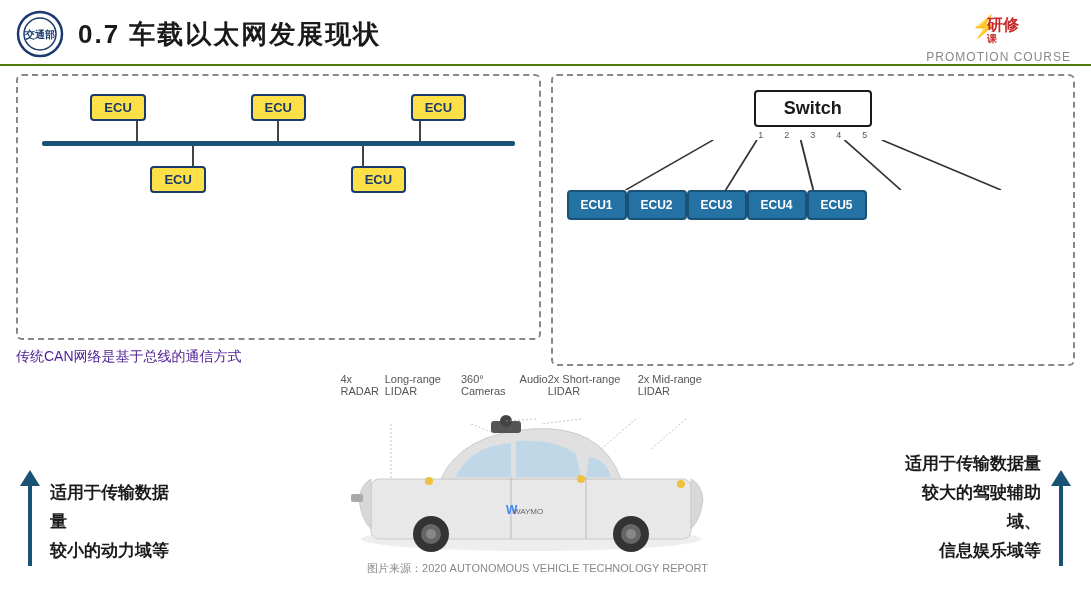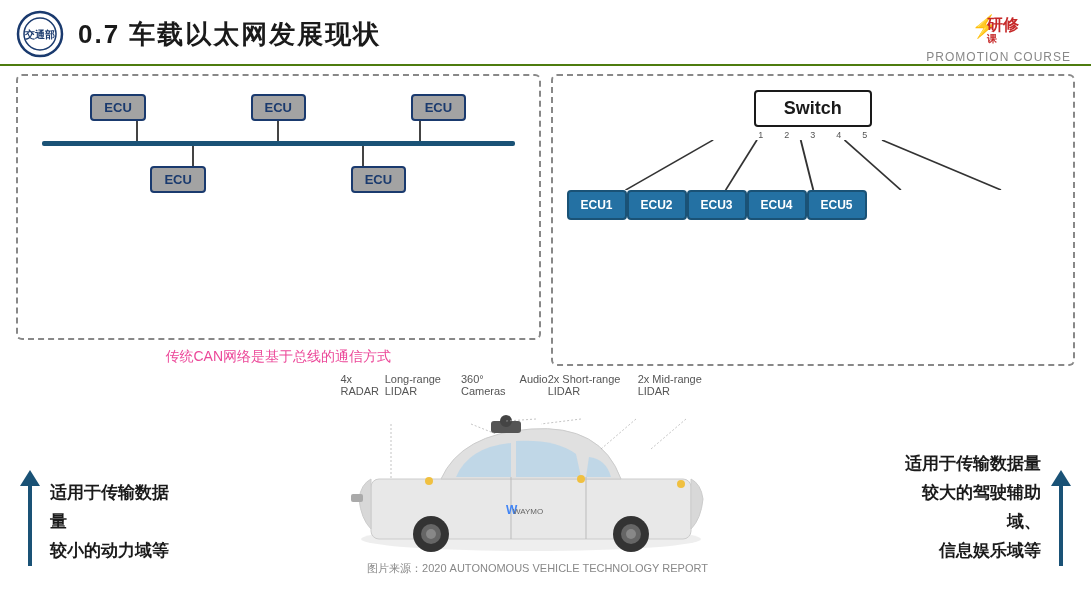--- a/index.html
+++ b/index.html
@@ -53,21 +53,21 @@
     .ecu-box {
       display: inline-flex;
       align-items: center;
       justify-content: center;
       border: 2px solid #1a3a6e;
       border-radius: 4px;
       padding: 4px 12px;
       font-size: 13px;
       font-weight: bold;
       color: #1a3a6e;
-      background: #a3a3a3;
+      background: #fde047;
       min-width: 52px;
     }
 
     .ecu-box-blue {
       display: inline-flex;
       align-items: center;
       justify-content: center;
       border: 2px solid #1a5276;
       border-radius: 4px;
       padding: 6px 10px;
@@ -89,22 +89,21 @@
       font-size: 18px;
       font-weight: bold;
       color: #1a1a1a;
       background: #fff;
       min-width: 100px;
     }
 
     
     .diagram-caption {
       font-size: 14px;
-      color: #ec4899;
-      text-align: center;
+      color: #4c1d95;
       margin-top: 8px;
       font-weight: 500;
     }
 
     
     .bottom-section {
       display: flex;
       flex-direction: row;
       width: 100%;
       height: 220px;

